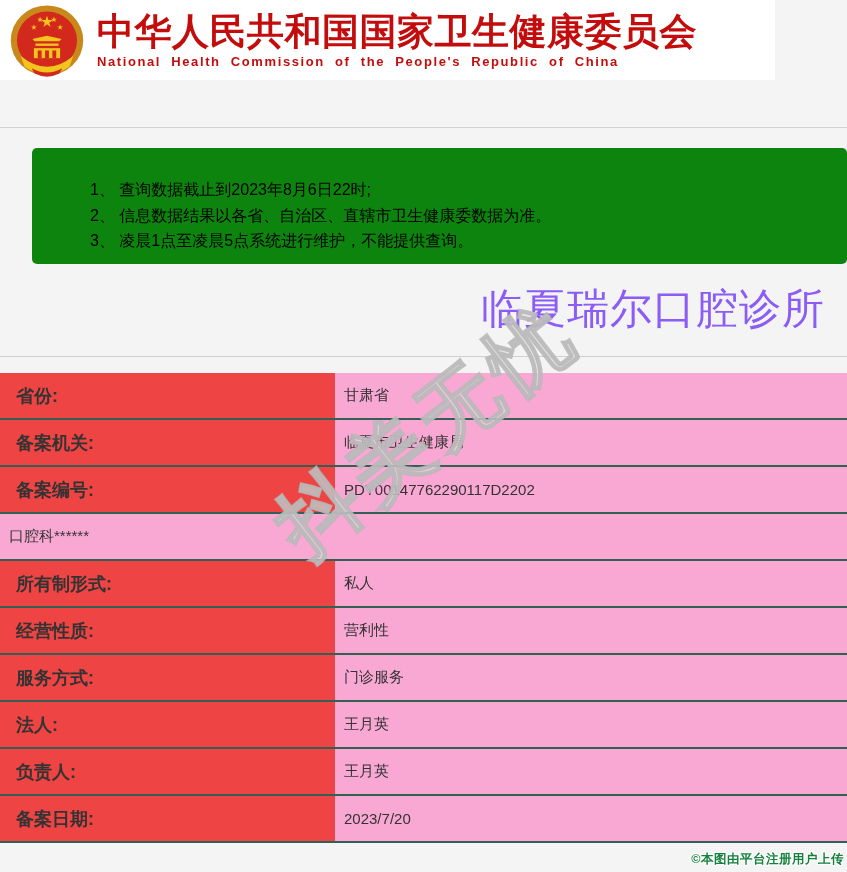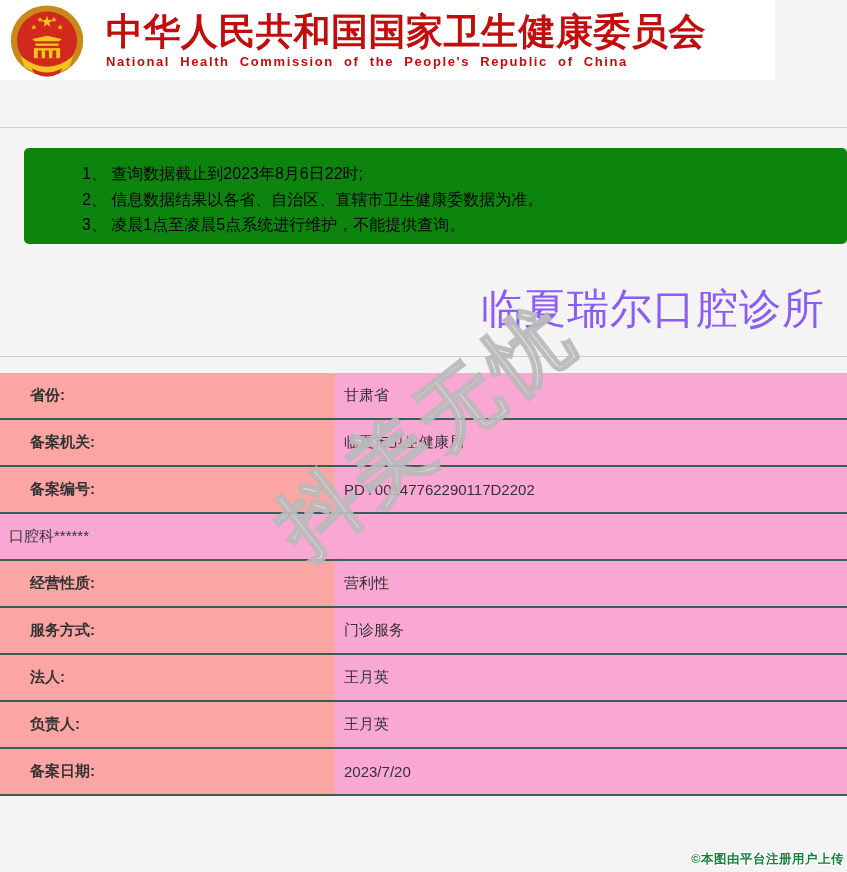--- a/index.html
+++ b/index.html
@@ -13,52 +13,52 @@
   .page{
     position:relative;width:847px;height:872px;overflow:hidden;
     background:var(--pagebg);
   }
   
   .banner{
     position:absolute;top:0;left:0;width:775px;height:80px;
     background:#ffffff;display:flex;align-items:center;
   }
   .emblem{width:78px;height:74px;margin:4px 0 0 8px;flex:0 0 auto;}
-  .banner-titles{margin-left:20px;overflow:hidden;}
+  .banner-titles{margin-left:11px;overflow:hidden;}
   .title-cn{
     font-size:37px;font-weight:bold;color:var(--red);
     line-height:1.12;white-space:nowrap;letter-spacing:0.5px;
   }
   .title-en{
     font-size:13px;font-weight:bold;color:var(--red);
     letter-spacing:1.6px;word-spacing:5px;margin-top:1px;white-space:nowrap;
   }
   .divider{position:absolute;left:0;width:100%;height:1px;background:#d2d2d2;}
   .divider-1{top:127px;}
   .divider-2{top:356px;background:#cfcfcf;}
   
   .notice{
-    position:absolute;top:148px;left:24px;right:0;height:96px;
+    position:absolute;top:148px;left:32px;right:0;height:116px;
     background:var(--green);border-radius:5px;box-sizing:border-box;
-    padding:13px 10px 0 58px;color:#000;
+    padding:29px 10px 0 58px;color:#000;
     font-size:16px;line-height:25.5px;
   }
   .notice-item{white-space:nowrap;}
   
   .clinic-title{
     position:absolute;top:281px;right:22px;
     font-size:42px;color:#8b5cf6;letter-spacing:1px;white-space:nowrap;
   }
   
   .record-table{position:absolute;top:373px;left:0;width:100%;}
   .row{display:flex;height:45px;border-bottom:2px solid var(--teal);}
   .cell{display:flex;align-items:center;box-sizing:border-box;}
   .cell.label{
-    width:335px;background:#fca5a5;padding-left:30px;
-    font-weight:bold;font-size:15px;color:#333;
+    width:335px;background:#ef4444;padding-left:16px;
+    font-weight:bold;font-size:18px;color:#333;
   }
   .cell.value{
     flex:1;background:#f9a8d4;padding-left:9px;
     font-size:15px;color:#333;
   }
   
   .watermark{
     position:absolute;left:252px;top:377px;
     transform:rotate(-38deg);transform-origin:center center;
     font-size:80px;font-weight:bold;letter-spacing:8px;white-space:nowrap;
@@ -132,20 +132,24 @@
     <div class="row">
       <div class="cell label">备案编号:</div>
       <div class="cell value">PDY00147762290117D2202</div>
     </div>
 
 
     <div class="row">
       <div class="cell value">口腔科******</div>
     </div>
 
+    <div class="row">
+      <div class="cell label">所有制形式:</div>
+      <div class="cell value">私人</div>
+    </div>
 
     <div class="row">
       <div class="cell label">经营性质:</div>
       <div class="cell value">营利性</div>
     </div>
 
     <div class="row">
       <div class="cell label">服务方式:</div>
       <div class="cell value">门诊服务</div>
     </div>

